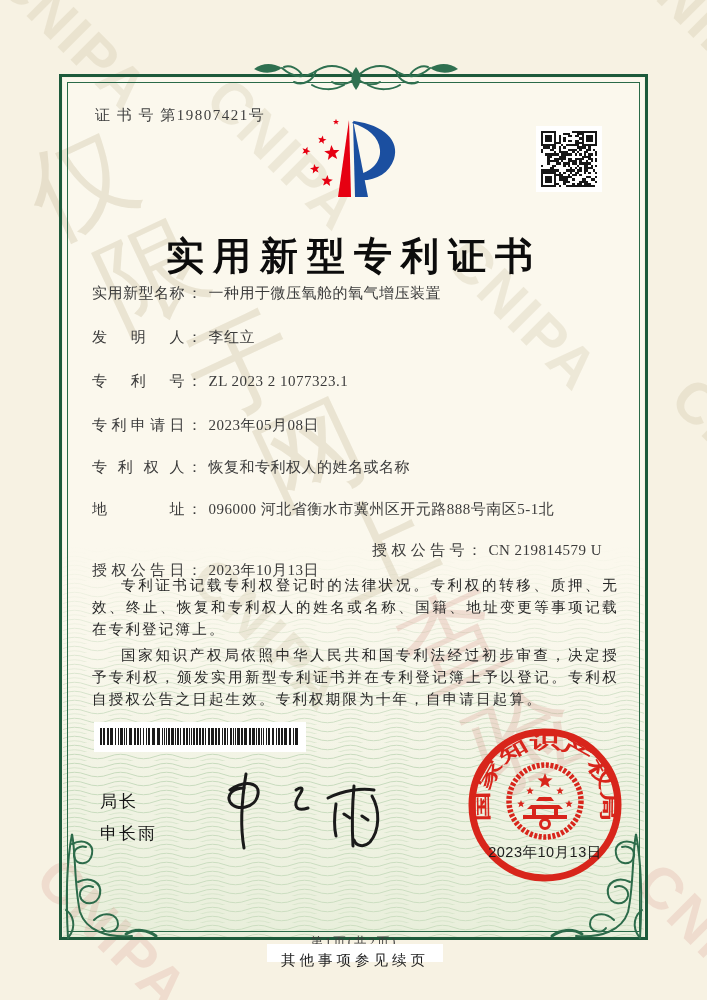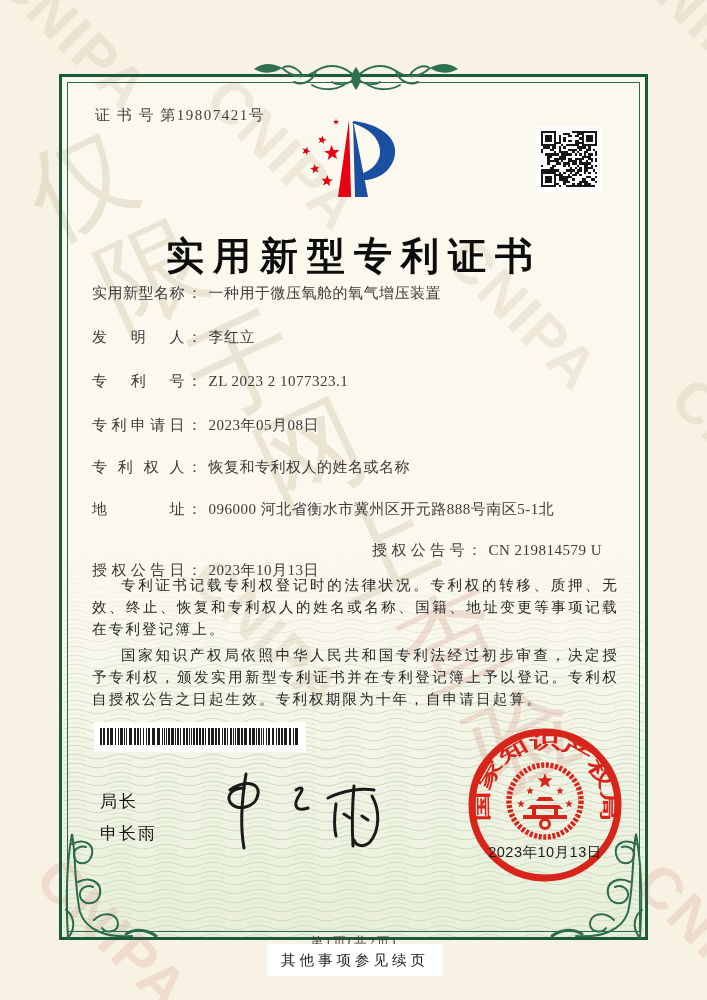--- a/index.html
+++ b/index.html
@@ -31,21 +31,21 @@
   .paras p{margin:0 0 4px 0;font-size:14.5px;line-height:22px;letter-spacing:2.2px;
            text-indent:2em;color:#272727;text-align:justify;}
   .bc-bg{left:94px;top:722px;width:212px;height:30px;background:#ffffff;}
   .barcode{left:100px;top:728px;}
   .signer{left:100px;font-family:Liberation Serif, serif;font-size:17px;color:#161616;letter-spacing:2px;}
   .signature{left:215px;top:758px;}
   .seal{left:465px;top:725px;}
   .seal-date{left:472px;top:843px;width:146px;text-align:center;
              font-family:"Liberation Sans",sans-serif;font-size:14.5px;color:#1c1c1c;letter-spacing:.5px;}
   .page-num{left:60px;top:934px;width:588px;text-align:center;font-size:12.5px;color:#3c3c3c;letter-spacing:2px;}
-  .cont-note{left:267px;top:944px;width:176px;height:32px;line-height:32px;text-align:center;
+  .cont-note{left:267px;top:944px;width:176px;height:18px;line-height:32px;text-align:center;
              background:#ffffff;font-size:14.5px;color:#222;letter-spacing:4px;}
   .qr-wrap{left:536px;top:126px;width:66px;height:66px;background:#fff;}
 </style>
 </head>
 <body>
 
 <svg width="0" height="0" style="position:absolute" aria-hidden="true">
   <defs>
     <g id="corner-fl" stroke="#2c6b4a" fill="none" stroke-width="2" stroke-linecap="round">
       <path d="M6 118 C4 84 4 46 10 14 C14 34 12 64 18 92 C24 110 44 118 70 116"></path>

